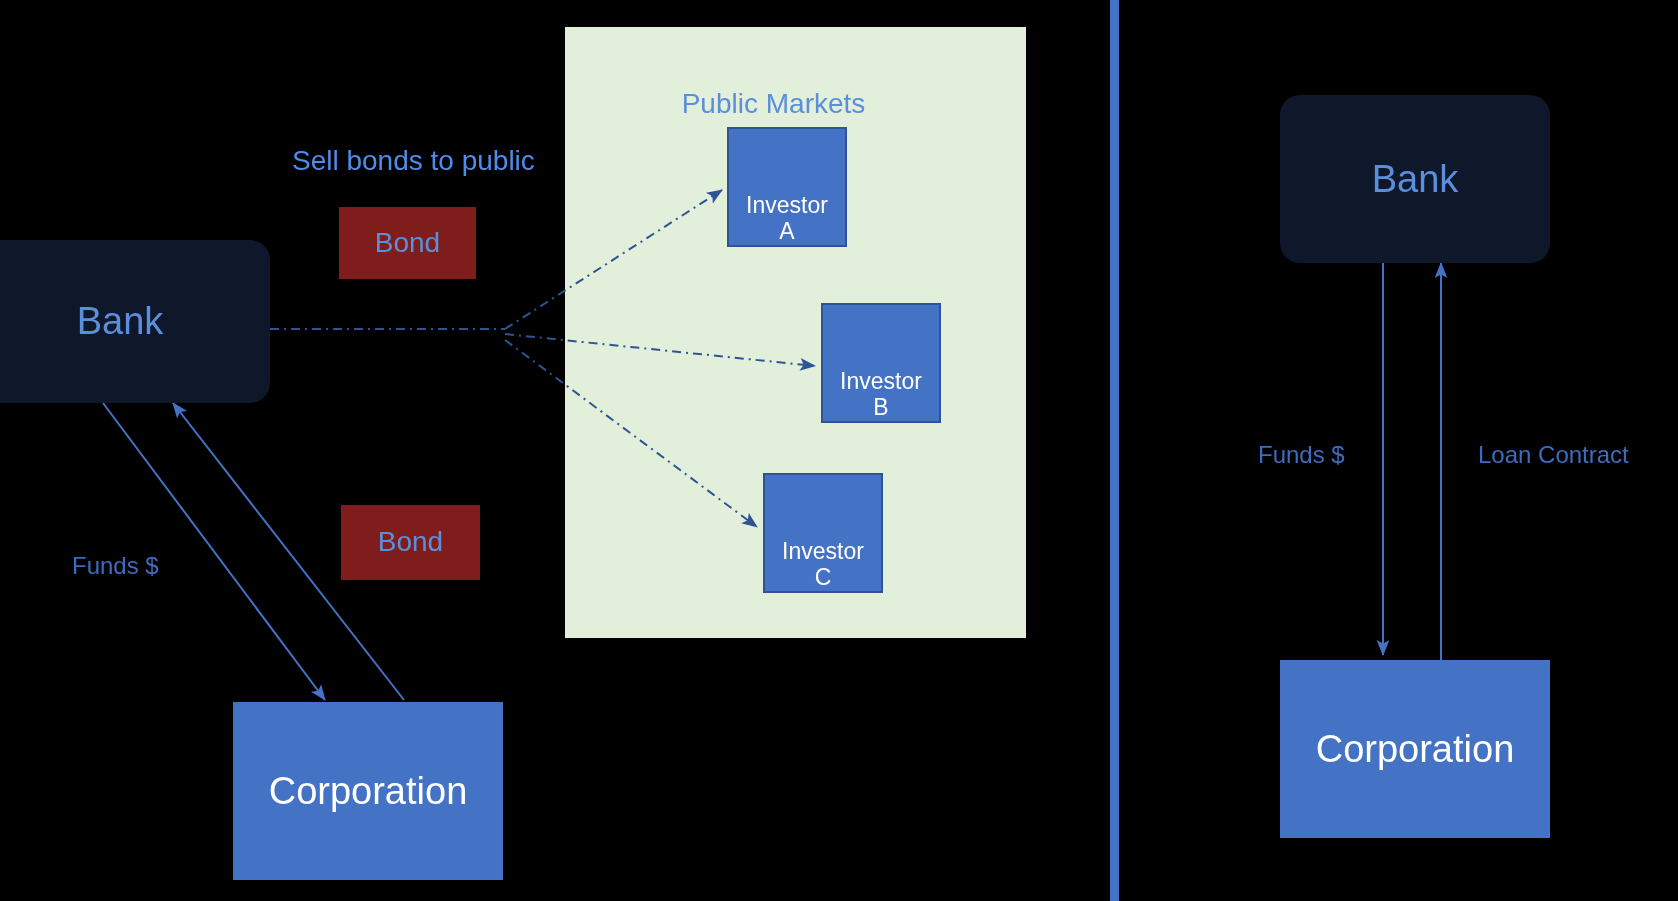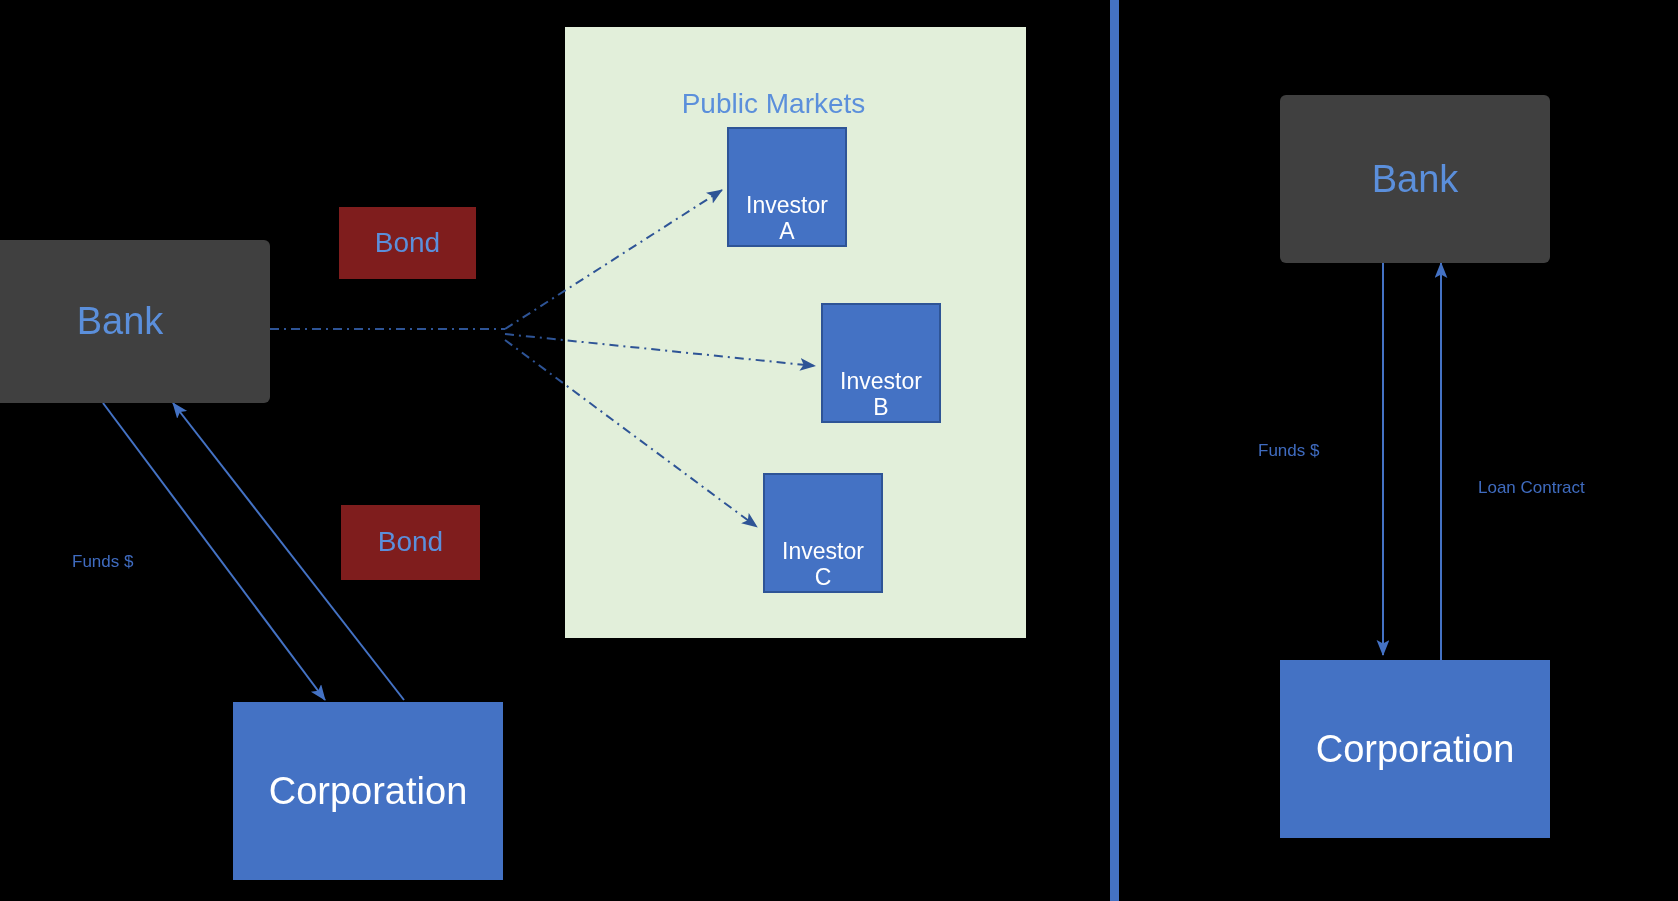--- a/index.html
+++ b/index.html
@@ -28,22 +28,22 @@
   .node {
     position: absolute;
     box-sizing: border-box;
     display: flex;
     align-items: center;
     justify-content: center;
     text-align: center;
     line-height: 1.16;
   }
   .node-bank {
-    background: #404040;
-    border-radius: 6px;
+    background: #0f172a;
+    border-radius: 20px;
     color: #5B8FDB;
     font-size: 38px;
     font-weight: 400;
   }
   .node-corp {
     background: #4472C4;
     color: #FFFFFF;
     font-size: 38px;
     font-weight: 400;
     text-align: right;
@@ -75,21 +75,21 @@
     font-size: 28px;
     font-weight: 400;
     text-align: center;
     white-space: nowrap;
   }
 
   
   .label {
     position: absolute;
     color: #3F6BBF;
-    font-size: 17px;
+    font-size: 24px;
     white-space: nowrap;
   }
   .label-sell {
     color: #4E8CEB;
     font-size: 28px;
   }
 
   
   .divider {
     position: absolute;
@@ -156,20 +156,21 @@
   </div>
 
   <div class="node node-bond" style="left:339px; top:207px; width:137px; height:72px;">
     <span>Bond</span>
   </div>
 
   <div class="node node-bond" style="left:341px; top:505px; width:139px; height:75px;">
     <span>Bond</span>
   </div>
 
+  <div class="label label-sell" style="left:292px; top:145px;">Sell bonds to public</div>
 
   <div class="label" style="left:72px; top:552px;">Funds $</div>
 
   <div class="node node-investor" style="left:727px; top:127px; width:120px; height:120px; flex-direction:column;">
     <span>Investor</span>
     <span>A</span>
   </div>
 
   <div class="node node-investor" style="left:821px; top:303px; width:120px; height:120px; flex-direction:column;">
     <span>Investor</span>
@@ -186,15 +187,15 @@
   <div class="node node-bank" style="left:1280px; top:95px; width:270px; height:168px;">
     <span>Bank</span>
   </div>
 
   <div class="node node-corp" style="left:1280px; top:660px; width:270px; height:178px;">
     <span>Corporation</span>
   </div>
 
   <div class="label" style="left:1258px; top:441px;">Funds $</div>
 
-  <div class="label" style="left:1478px; top:441px;margin-top:37px;">Loan Contract</div>
+  <div class="label" style="left:1478px; top:441px;">Loan Contract</div>
 
 </div>
 
 </body></html>

